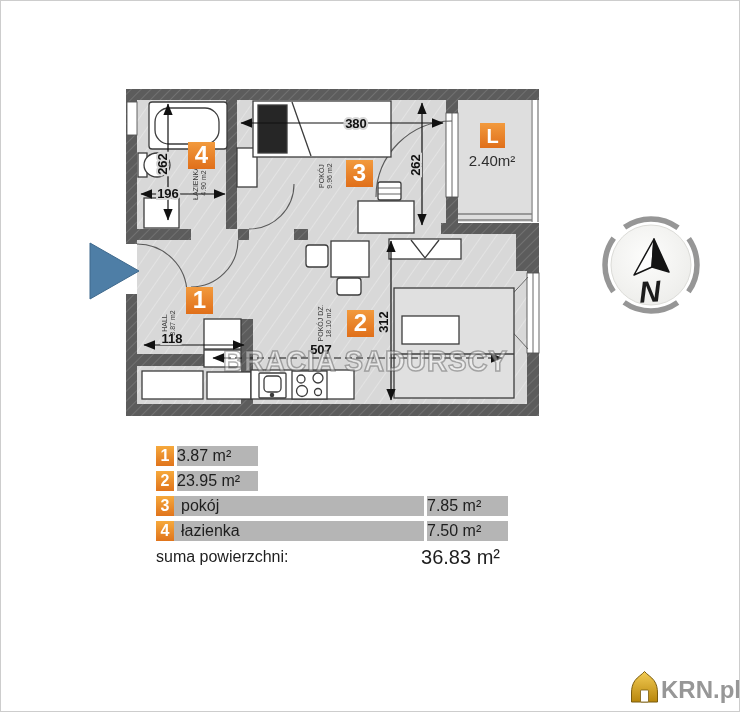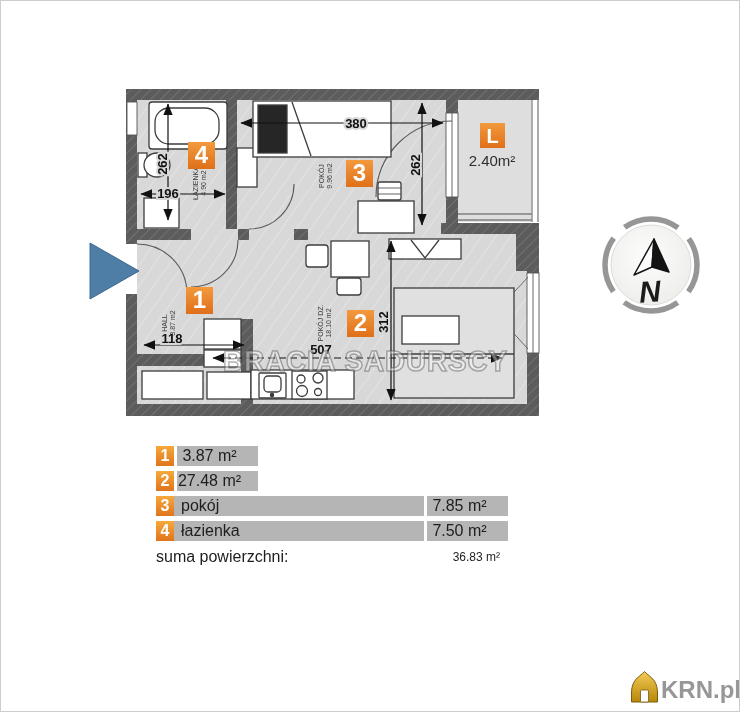--- a/index.html
+++ b/index.html
@@ -11,24 +11,24 @@
   .plan-svg{position:absolute;left:0;top:0;width:740px;height:712px;}
   svg text{font-family:"Liberation Sans",sans-serif;}
 
   .legend{position:absolute;left:155px;top:445px;width:352px;
     font:16px/20px "Liberation Sans",sans-serif;color:#1e1e1e;}
   .lrow{display:flex;margin-bottom:5px;}
   .lnum{width:18px;flex:0 0 18px;background:linear-gradient(#f6a93c,#e0741c);
     color:#fff;font-weight:bold;text-align:center;}
   .lname{width:250px;flex:0 0 250px;background:#b5b5b5;padding-left:7px;box-sizing:border-box;}
   .lgap{width:3px;flex:0 0 3px;background:#fff;}
-  .larea{width:81px;flex:0 0 81px;background:#b5b5b5;text-align:center;
+  .larea{width:81px;flex:0 0 81px;background:#b5b5b5;text-align:left;
     padding-right:16px;box-sizing:border-box;}
   .lsum{display:flex;justify-content:space-between;align-items:center;margin-top:6px;gap:29px;}
-  .lsum .sumv{font-size:12px;padding-right:8px;}
+  .lsum .sumv{font-size:20px;padding-right:8px;}
 </style>
 </head>
 <body>
 
 <div class="stage">
 
 <svg class="plan-svg" viewBox="0 0 740 712">
   <defs>
     <pattern id="wallHatch" width="7" height="7" patternUnits="userSpaceOnUse" patternTransform="rotate(45)">
       <rect width="7" height="7" fill="#5c5c5c"></rect>
@@ -238,21 +238,21 @@
 
   <div class="legend">
     <div class="lrow">
       <div class="lnum">1</div>
       <div class="lgap"></div>
       <div class="larea">3.87 m²</div>
     </div>
     <div class="lrow">
       <div class="lnum">2</div>
       <div class="lgap"></div>
-      <div class="larea">27.48 m²</div>
+      <div class="larea">23.95 m²</div>
     </div>
     <div class="lrow">
       <div class="lnum">3</div>
       <div class="lname">pokój</div>
       <div class="lgap"></div>
       <div class="larea">7.85 m²</div>
     </div>
     <div class="lrow">
       <div class="lnum">4</div>
       <div class="lname">łazienka</div>

